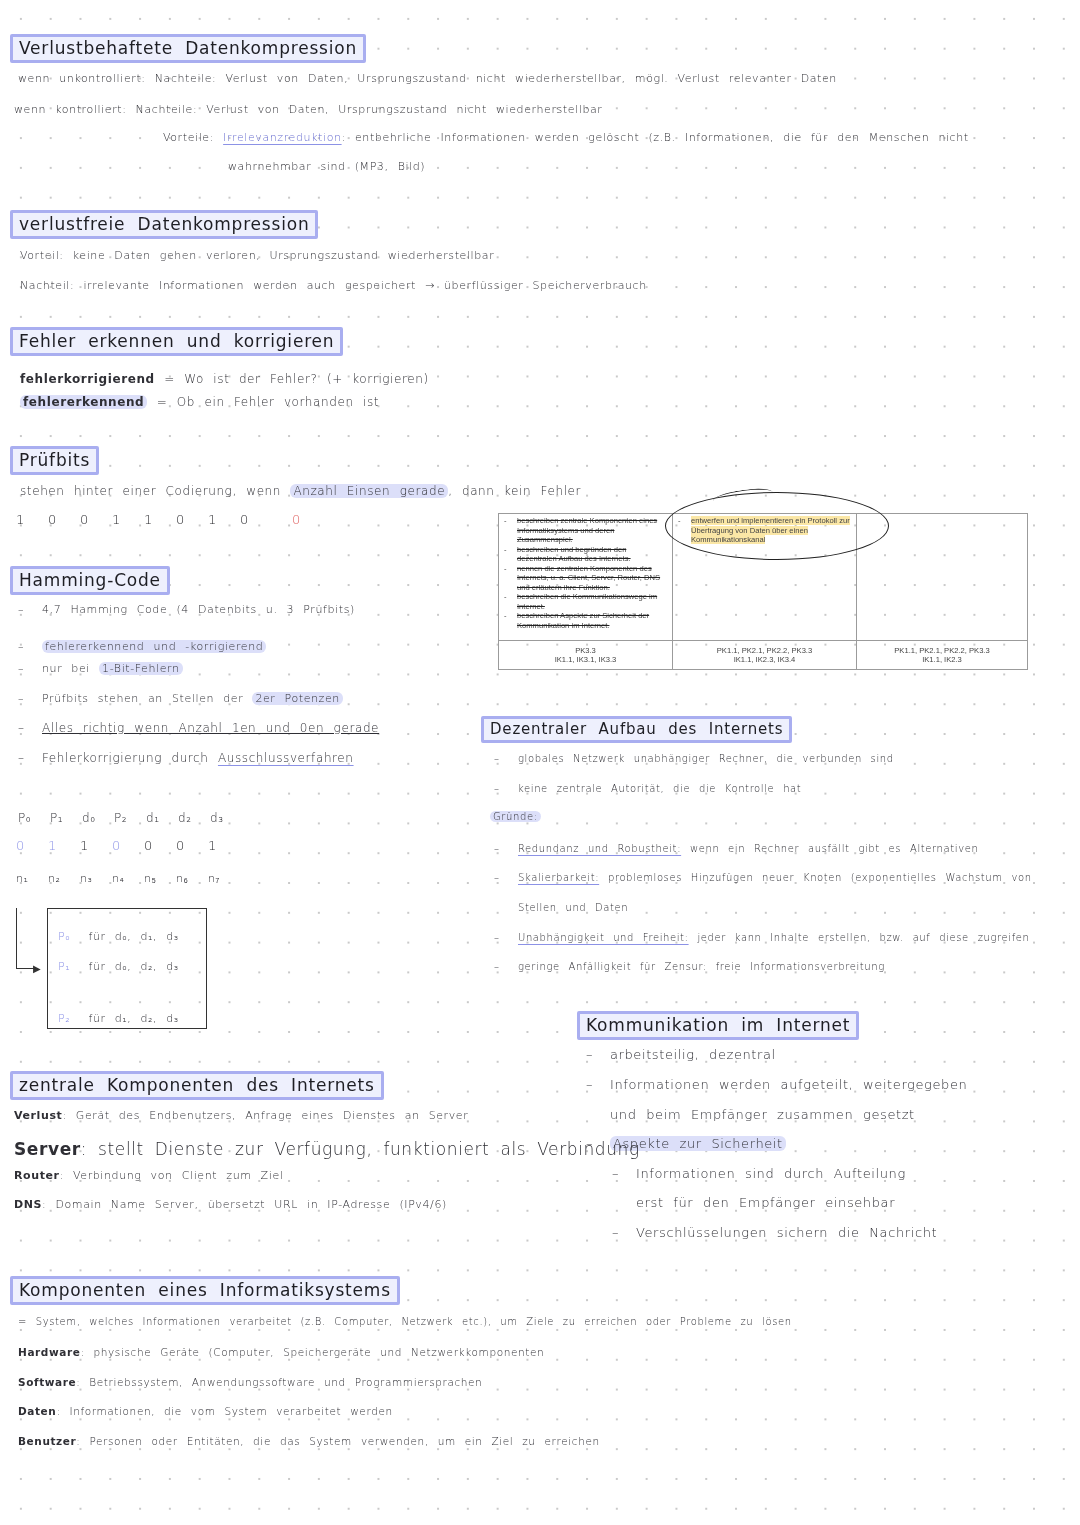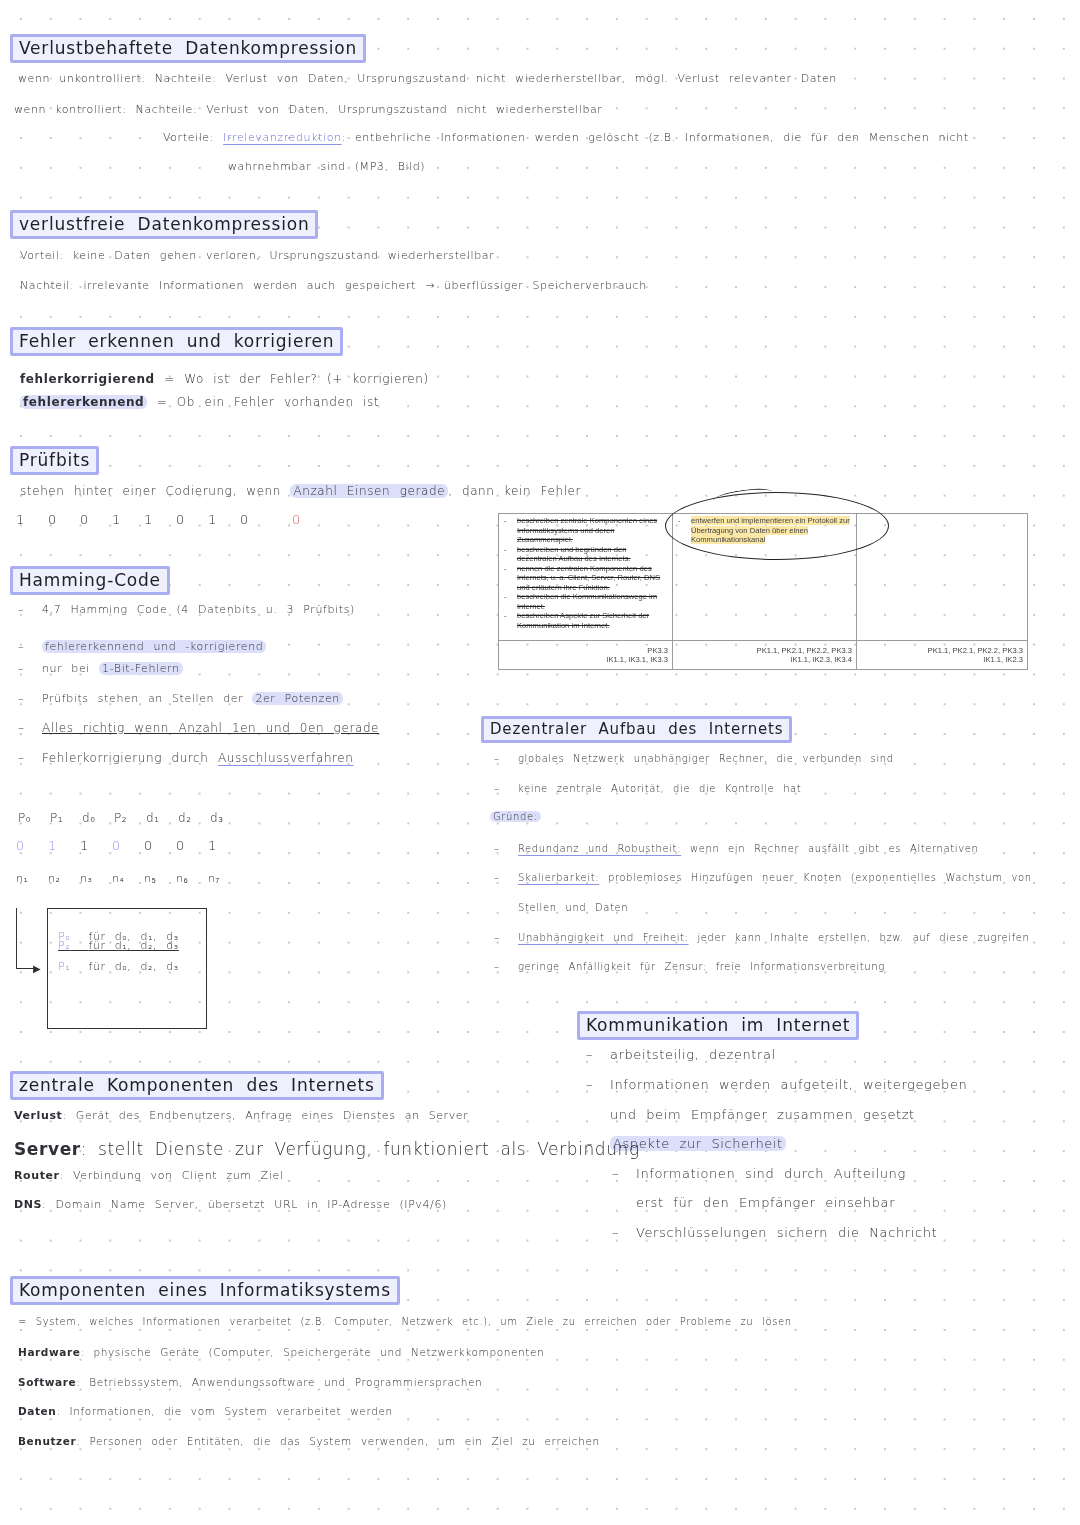--- a/index.html
+++ b/index.html
@@ -35,21 +35,21 @@
   .arrow-v { position: absolute; left: 16px; top: 908px; width: 1px; height: 60px; background: #333; }
   .arrow-h { position: absolute; left: 16px; top: 968px; width: 22px; height: 1px; background: #333; }
   .arrow-head { position: absolute; left: 33px; top: 963px; font-size: 10px; color: #333; }
   
   .ctable {
     position: absolute; left: 498px; top: 513px; width: 530px; height: 157px;
     border: 1px solid #6d28d9; border-collapse: collapse; font-family: "Liberation Sans", sans-serif;
     font-size: 7.6px; color: #444;
   }
   .ctable td { border: 1px solid #9b9b9b; vertical-align: top; padding: 2px 4px; }
-  .ctable .foot td { text-align: right; vertical-align: middle; height: 24px; line-height: 9px; }
+  .ctable .foot td { text-align: center; vertical-align: middle; height: 24px; line-height: 9px; }
   .ctable ul { margin: 0; padding: 0 0 0 14px; list-style: none; }
   .ctable li { position: relative; line-height: 9.5px; }
   .ctable li:before { content: "-"; position: absolute; left: -13px; }
   .strike { text-decoration: line-through; text-decoration-color: #222; }
   .yellow { background: #fbe7a6; }
   .ellipse {
     position: absolute; left: 665px; top: 492px; width: 222px; height: 66px;
     border: 1.3px solid #222; border-radius: 50%;
   }
   .ellipse-stroke {
@@ -146,21 +146,21 @@
 </div>
 <div class="abs hand bitrow line" style="left:16px; top:872px; font-size:11px;">
   <span>n₁</span><span>n₂</span><span>n₃</span><span>n₄</span><span>n₅</span><span>n₆</span><span>n₇</span>
 </div>
 <div class="arrow-v"></div>
 <div class="arrow-h"></div>
 <div class="arrow-head abs">▶</div>
 <div class="box"></div>
 <div class="abs hand line" style="left:58px; top:930px;"><span class="blue">P₀</span>&nbsp; <span>für d₀, d₁, d₃</span></div>
 <div class="abs hand line" style="left:58px; top:960px;"><span class="blue">P₁</span>&nbsp; <span>für d₀, d₂, d₃</span></div>
-<div class="abs hand line" style="left:58px; top:939px;text-decoration:underline;"><span class="blue">P₂</span>&nbsp; <span>für d₁, d₂, d₃</span></div>
+<div class="abs hand line" style="left:58px; top:1012px;"><span class="blue">P₂</span>&nbsp; <span>für d₁, d₂, d₃</span></div>
 
 <div class="heading" style="left:481px; top:716px; font-size:15px;">Dezentraler Aufbau des Internets</div>
 <div class="abs hand line" style="left:494px; top:753px; font-size:10px;"><span class="dash">–</span><span>globales Netzwerk unabhängiger Rechner, die verbunden sind</span></div>
 <div class="abs hand line" style="left:494px; top:783px; font-size:10px;"><span class="dash">–</span><span>keine zentrale Autorität, die die Kontrolle hat</span></div>
 <div class="abs hand line" style="left:490px; top:811px; font-size:10px;"><span class="hl">Gründe:</span></div>
 <div class="abs hand line" style="left:494px; top:843px; font-size:10px;"><span class="dash">–</span><span class="ul">Redundanz und Robustheit:</span> <span>wenn ein Rechner ausfällt gibt es Alternativen</span></div>
 <div class="abs hand line" style="left:494px; top:872px; font-size:10px;"><span class="dash">–</span><span class="ul">Skalierbarkeit:</span> <span>problemloses Hinzufügen neuer Knoten (exponentielles Wachstum von</span></div>
 <div class="abs hand line" style="left:518px; top:902px; font-size:10px;">Stellen und Daten</div>
 <div class="abs hand line" style="left:494px; top:932px; font-size:10px;"><span class="dash">–</span><span class="ul">Unabhängigkeit und Freiheit:</span> <span>jeder kann Inhalte erstellen, bzw. auf diese zugreifen</span></div>
 <div class="abs hand line" style="left:494px; top:961px; font-size:10px;"><span class="dash">–</span><span>geringe Anfälligkeit für Zensur:</span> <span>freie Informationsverbreitung</span></div>

